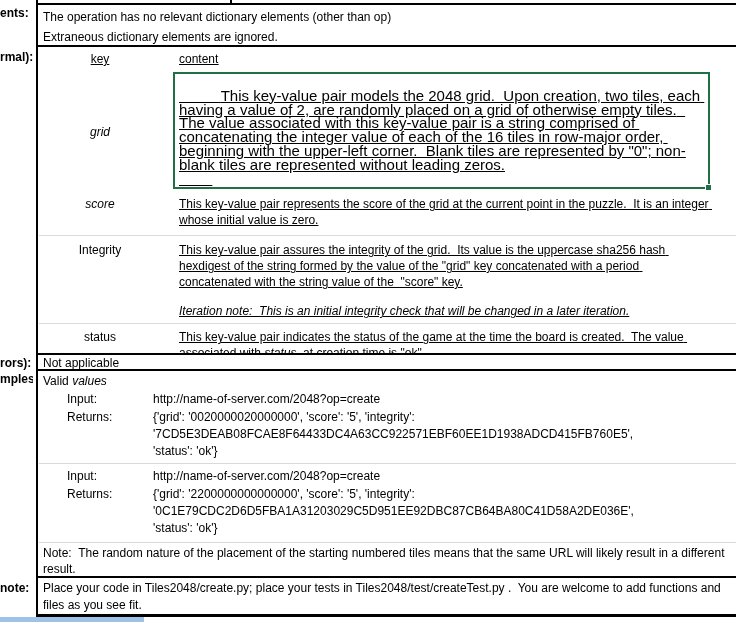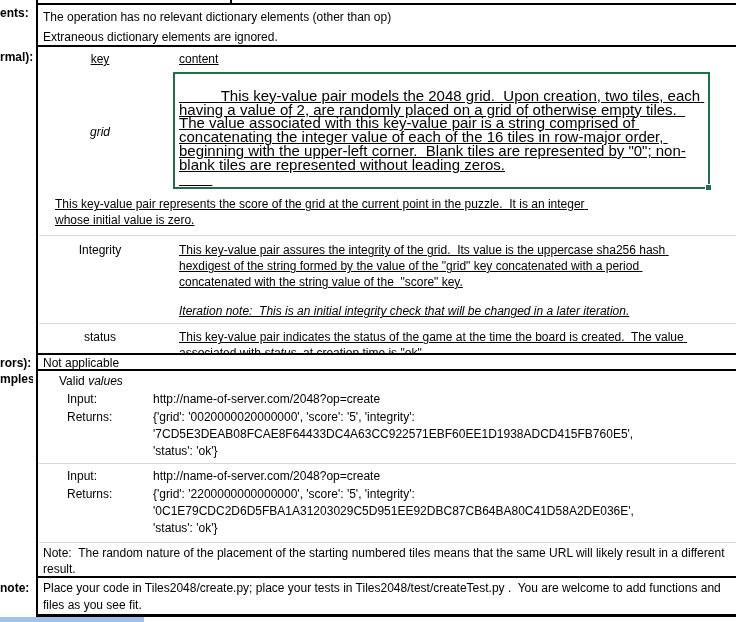--- a/index.html
+++ b/index.html
@@ -42,21 +42,21 @@
   .resize-handle{position:absolute;right:-4px;bottom:-4px;width:7px;height:7px;background:var(--accent-green);border:1px solid #fff;}
 
   .entry-score{margin-top:7px;}
   .divider{border:none;border-top:1px solid var(--divider-gray);height:0;margin-left:1px;}
   .div1{margin-top:7px;}
   .entry-integrity{margin-top:6px;}
   .iter-note{margin-top:13px;}
   .div2{margin-top:4px;}
   .entry-status{margin-top:5px;}
 
-  .extitle{padding:2px 0 0 21px;line-height:16px;}
+  .extitle{padding:2px 0 0 5px;line-height:16px;}
   .exrow{display:flex;align-items:flex-start;margin-top:2px;line-height:17px;}
   .exlabel{width:115px;padding-left:29px;flex:none;}
   .exvalue{width:500px;flex:none;}
   .ex-div{margin-top:3px;}
   .ex-div2{margin-top:5px;}
   .exnote{padding:2px 0 0 5px;line-height:16px;width:695px;}
 
   .blue-strip{position:absolute;left:0;top:617px;width:144px;height:5px;background:var(--blue-strip);}
 
   .it{font-style:italic;}
@@ -92,20 +92,21 @@
     <div class="kv entry-grid">
       <div class="kcol pre"><span class="it">grid</span></div>
       <div class="ccol">
         <div class="selbox pre">
           <span>This key-value pair models the 2048 grid.  Upon creation, two tiles, each having a value of 2, are randomly placed on a grid of otherwise empty tiles.  The value associated with this key-value pair is a string comprised of concatenating the integer value of each of the 16 tiles in row-major order, beginning with the upper-left corner.  Blank tiles are represented by "0"; non-blank tiles are represented without leading zeros.</span><span class="resize-handle"></span>
         </div>
       </div>
     </div>
 
     <div class="kv entry-score">
+      <div class="kcol pre"><span class="it">score</span></div>
       <div class="ccol pre"><span>This key-value pair represents the score of the grid at the current point in the puzzle.  It is an integer whose initial value is zero.</span></div>
     </div>
 
     <hr class="divider div1">
 
     <div class="kv entry-integrity">
       <div class="kcol pre"><span>Integrity</span></div>
       <div class="ccol">
         <div class="pre"><span>This key-value pair assures the integrity of the grid.  Its value is the </span><span class="un">uppercase</span><span> sha256 hash hexdigest of the string formed by the value of the "grid" key concatenated with a period concatenated with the string value of the  "score" key.</span></div>
         <div class="pre iter-note"><span class="it">Iteration note:  This is an initial integrity check that will be changed in a later iteration.</span></div>

